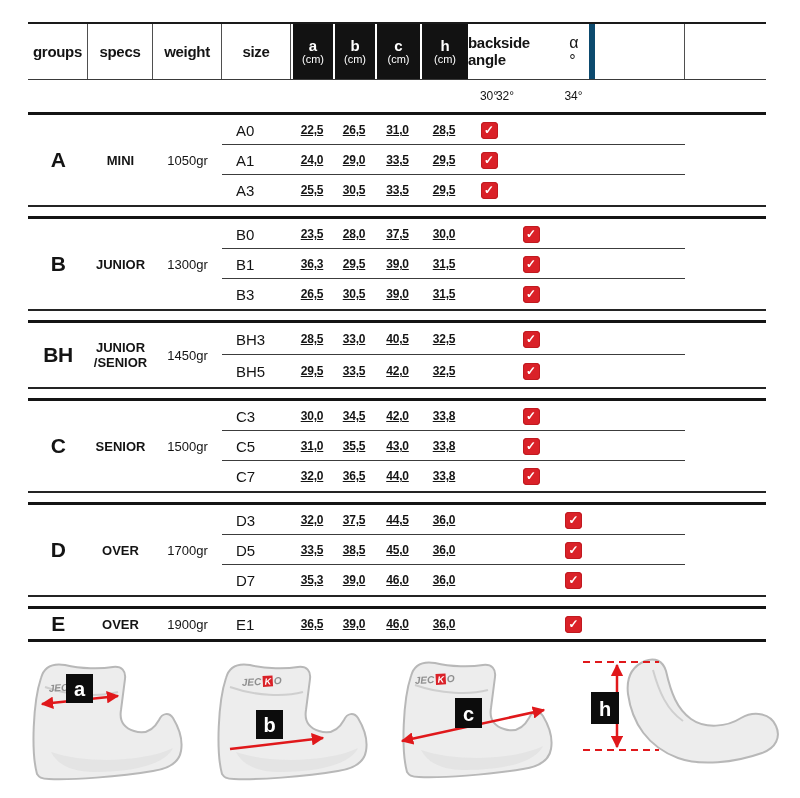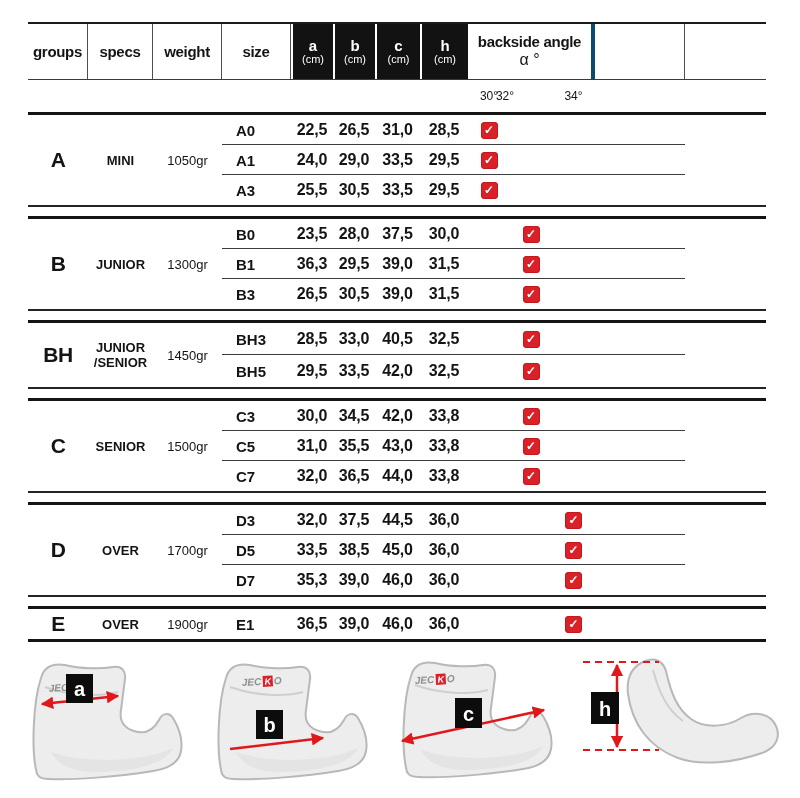--- a/index.html
+++ b/index.html
@@ -17,21 +17,21 @@
   }
   .hcell { display:flex; align-items:center; justify-content:center; }
   .hplain { font-weight:bold; font-size:15px; border-right:1px solid #4f4f4f; letter-spacing:-0.3px; }
   .hdim {
     background:#121212; color:#fff; flex-direction:column; line-height:1.05;
     border-left:2px solid #fff;
   }
   .hdim:last-of-type { border-right:0; }
   .dletter { font-weight:bold; font-size:15px; }
   .dunit { font-size:11px; }
-  .hangle { flex-direction:column; line-height:1.1; border-right:4px solid #0c4a6e;align-items:center; }
+  .hangle { line-height:1.1; border-right:6px solid #0c4a6e;align-items:center; }
   .bl1 { font-weight:bold; font-size:15px; letter-spacing:-0.3px; }
   .bl2 { font-size:16px; }
   .hempty1 { border-right:1px solid #4f4f4f; }
 
   
   .subhead { position:relative; height:32px; border-bottom:3px solid #141414; }
   .angleopt {
     position:absolute; top:0; height:100%; display:flex; align-items:center; justify-content:center;
     font-weight:normal; font-size:12px;text-align:center;
   }
@@ -59,22 +59,22 @@
   .rows { flex:1; display:flex; flex-direction:column; }
   .row {
     position:relative; height:30px; display:grid; align-items:center;
     grid-template-columns:69px 42px 42px 45px 48px 42px 42px 43px 1fr;
   }
   .row.tall { height:32px; }
   .row:not(:last-child)::after {
     content:""; position:absolute; left:0; bottom:0; width:463px; height:1px; background:#3c3c3c;
   }
   .cell { display:flex; align-items:center; justify-content:center; }
-  .csize { justify-content:flex-start; padding-left:14px; font-weight:bold; font-size:15px; }
-  .cnum { font-weight:bold; font-size:16px; letter-spacing:-0.2px; }
+  .csize { justify-content:flex-start; padding-left:14px; font-weight:normal; font-size:15px; }
+  .cnum { font-weight:bold; font-size:12px; letter-spacing:-0.2px;text-decoration:underline; }
   .checkbox {
     display:none; width:17px; height:17px; background:#da2128; border-radius:4px;
     color:#ffffff; font-size:12px; font-weight:bold;
     align-items:center; justify-content:center; line-height:1;
     box-shadow:inset 0 0 0 1px #c01a20;
   }
   .checkbox.on { display:flex; }
 
   
   .legend { position:absolute; left:0; top:0; width:800px; height:798px; pointer-events:none; }

